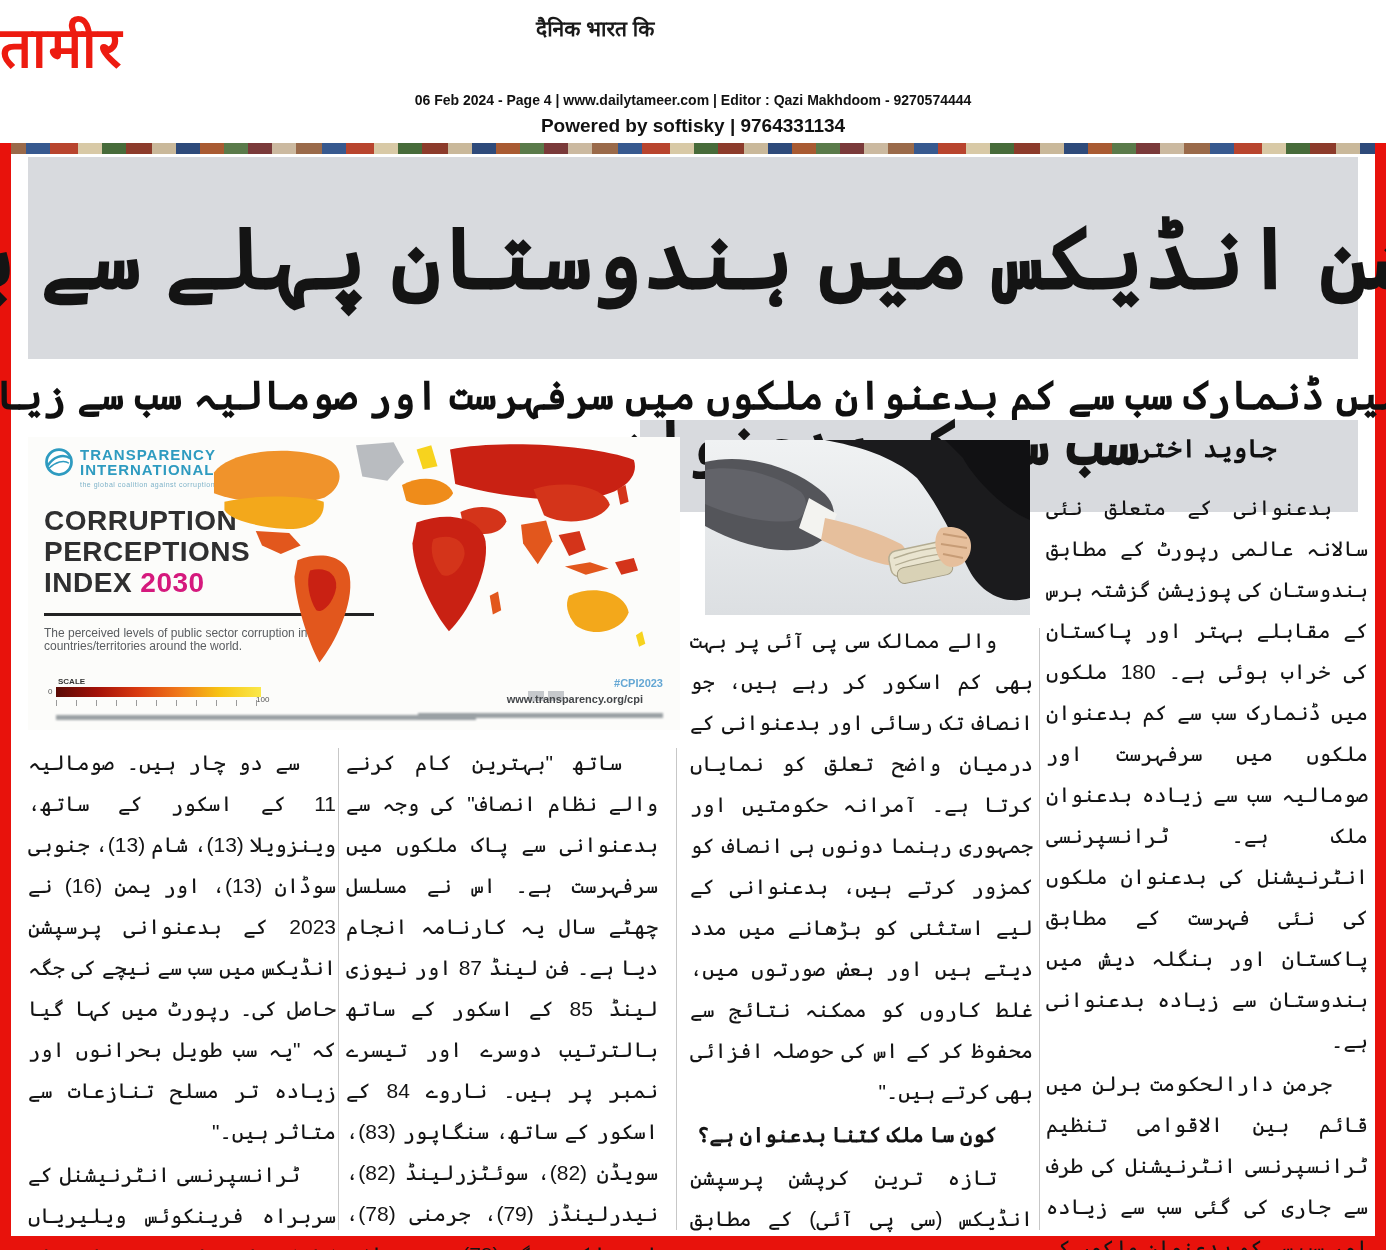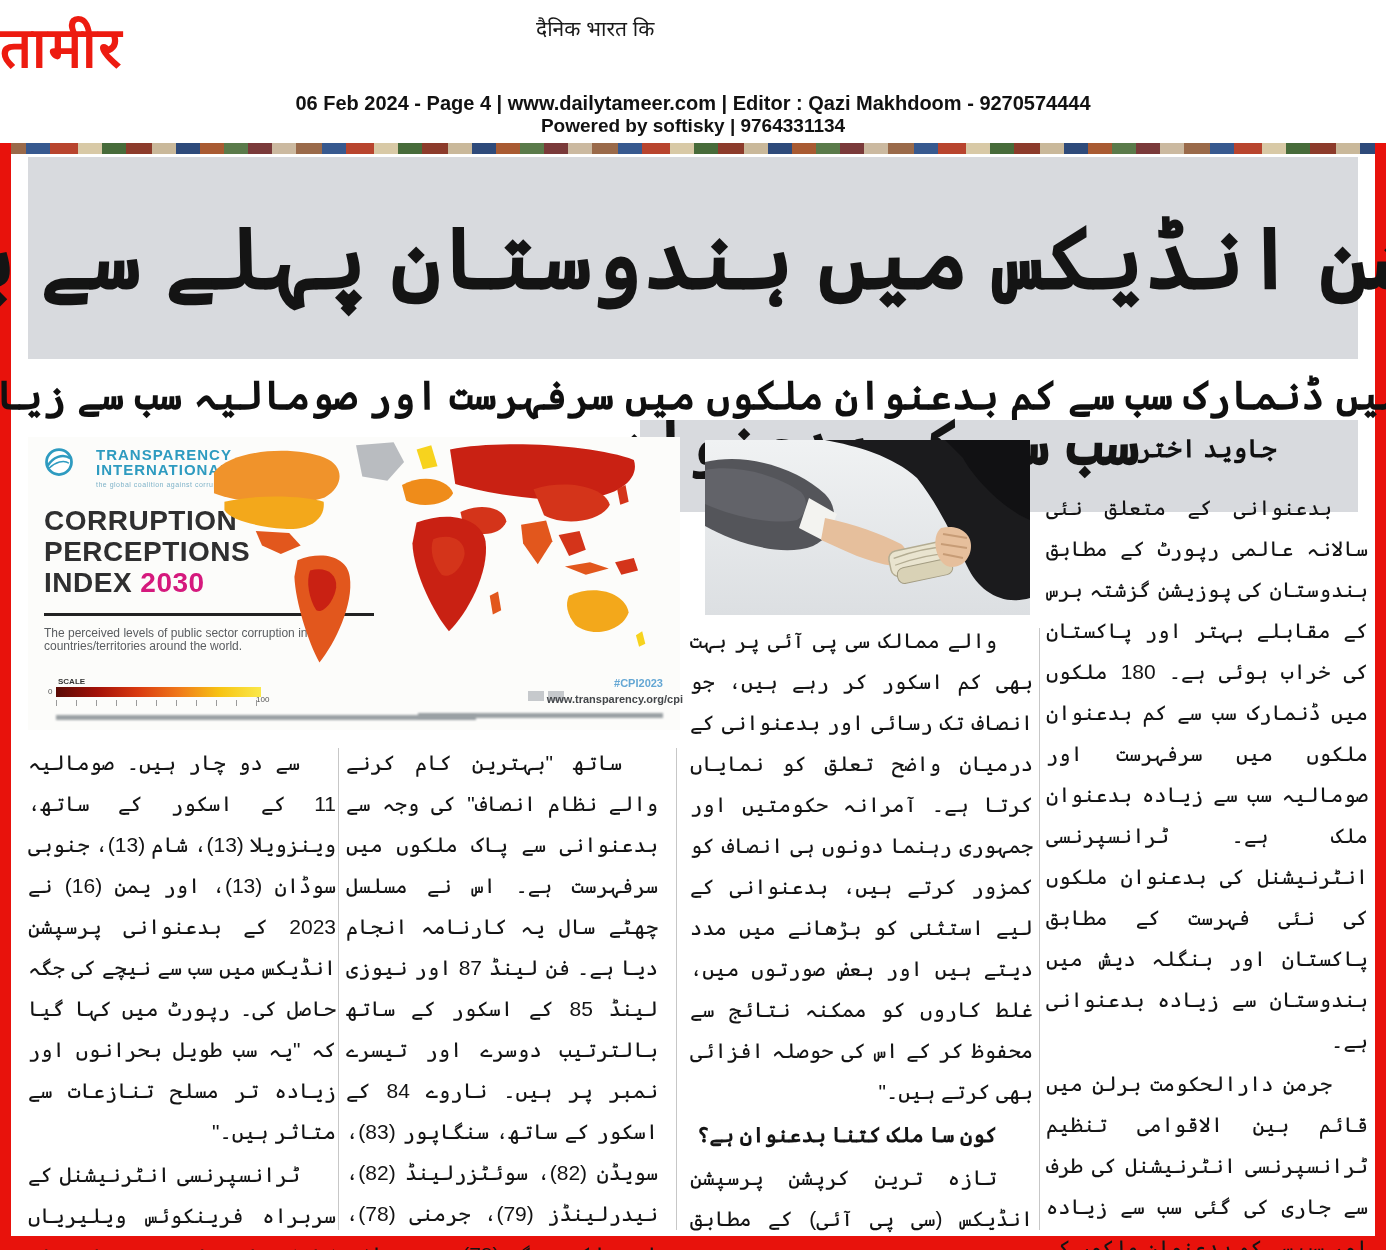--- a/index.html
+++ b/index.html
@@ -4,24 +4,24 @@
 <style>
   html,body{margin:0;padding:0;}
   body{
     width:1386px;height:1250px;position:relative;overflow:hidden;
     background:#ffffff;
     font-family:"Liberation Sans", sans-serif;
   }
   .abs{position:absolute;}
 
   
-  .masthead-tagline{left:536px;top:14px;font-size:21px;font-weight:normal;color:#1a1a1a;}
+  .masthead-tagline{left:536px;top:14px;font-size:21px;font-weight:bold;color:#1a1a1a;}
   .masthead-title{left:0;right:0;top:5px;text-align:left;font-size:56px;line-height:86px;
     font-weight:bold;color:#ed1b10;font-family:"Liberation Serif", serif;letter-spacing:2px;}
-  .masthead-info{left:0;right:0;top:92px;text-align:center;font-size:20px;font-weight:600;color:#121212;}
+  .masthead-info{left:0;right:0;top:92px;text-align:center;font-size:14px;font-weight:600;color:#121212;}
   .masthead-powered{left:0;right:0;top:115px;text-align:center;font-size:19px;font-weight:600;color:#121212;}
 
   
   .mosaic-strip{left:0;top:143px;width:1386px;height:11px;
     background:repeating-linear-gradient(90deg,
       #9a6a4a 0 26px,#37598f 26px 50px,#b8442e 50px 78px,#d8c9a6 78px 102px,
       #476b3a 102px 126px,#8c3b2b 126px 152px,#c9b89a 152px 176px,#2e4a7a 176px 200px,
       #a85a32 200px 224px,#5a7a4a 224px 248px,#7a3a3a 248px 272px,#cbb9a0 272px 296px);}
   .frame-left{left:0;top:143px;width:11px;height:1107px;background:#e8120c;}
   .frame-right{right:0;top:143px;width:11px;height:1107px;background:#e8120c;}
@@ -32,41 +32,41 @@
     display:flex;align-items:center;justify-content:center;}
   .headline-main{direction:rtl;font-size:86px;font-weight:bold;color:#141414;white-space:nowrap;}
   .subheadline{left:28px;top:362px;width:1330px;height:66px;display:flex;align-items:center;justify-content:center;}
   .subheadline-text{direction:rtl;font-size:40px;font-weight:bold;color:#101010;white-space:nowrap;}
   .gray-band2{left:640px;top:420px;width:718px;height:92px;background:#d8dade;z-index:2;}
   .headline-fragment{left:600px;top:406px;width:540px;direction:rtl;text-align:center;
     font-size:62px;font-weight:bold;color:#141414;z-index:3;white-space:nowrap;overflow:hidden;}
 
   
   .map-card{left:28px;top:437px;width:652px;height:293px;background:#fcfcfa;z-index:5;}
-  .ti-logo{left:16px;top:10px;display:flex;gap:22px;align-items:flex-start;}
+  .ti-logo{left:16px;top:10px;display:flex;gap:6px;align-items:flex-start;}
   .ti-logo-text{line-height:15px;}
   .ti-logo-line{font-size:15px;font-weight:bold;color:#2e9bc0;letter-spacing:1px;}
   .ti-logo-tagline{font-size:7px;color:#7fb3c9;filter:blur(.4px);letter-spacing:.5px;}
   .cpi-title{left:16px;top:68px;line-height:31px;font-size:28px;font-weight:bold;color:#2f2f30;letter-spacing:.5px;}
   .cpi-year{color:#d5197d;}
   .cpi-rule{left:16px;top:176px;width:330px;height:3px;background:#222;}
   .cpi-desc{left:16px;top:190px;width:300px;font-size:12px;line-height:13px;color:#5a5d60;filter:blur(.3px);}
   .scale-label{left:30px;top:240px;font-size:8px;font-weight:bold;color:#333;}
   .scale-bar{left:28px;top:250px;width:205px;height:10px;
     background:linear-gradient(90deg,#5a0b06,#a31108,#d93a10,#f0791a,#f7c413,#fae84a);}
   .scale-min{left:20px;top:250px;font-size:8px;color:#555;}
   .scale-max{left:228px;top:250px;font-size:8px;color:#555;margin-top:8px;}
   .scale-ticks{left:28px;top:263px;width:205px;height:6px;
     background:repeating-linear-gradient(90deg,#9a9a9a 0 1px,transparent 1px 20px);filter:blur(.4px);}
   .nodata-box{width:16px;height:10px;background:#c6c9cc;display:inline-block;margin-right:4px;}
   .nodata-wrap{left:500px;top:250px;}
   .blur-line{height:5px;background:#9aa0a4;filter:blur(.8px);}
   .fineprint-left{left:28px;top:278px;width:420px;}
   .cpi-hashtag{left:470px;top:240px;width:165px;text-align:right;font-size:11px;font-weight:bold;color:#64a7d4;}
-  .cpi-site{left:440px;top:256px;width:215px;text-align:right;font-size:11px;font-weight:bold;color:#44474a;}
+  .cpi-site{left:400px;top:256px;width:215px;text-align:right;font-size:11px;font-weight:bold;color:#44474a;}
   .fineprint-right{left:390px;top:276px;width:245px;}
   .world-map{left:148px;top:2px;}
 
   
   .photo-card{left:705px;top:440px;width:325px;height:175px;z-index:5;overflow:hidden;}
 
   
   .col{direction:rtl;text-align:justify;color:#141414;z-index:6;}
   .col p{margin:0 0 2px 0;font-size:21px;line-height:41px;text-indent:36px;}
   .col1{left:28px;top:742px;width:308px;}

